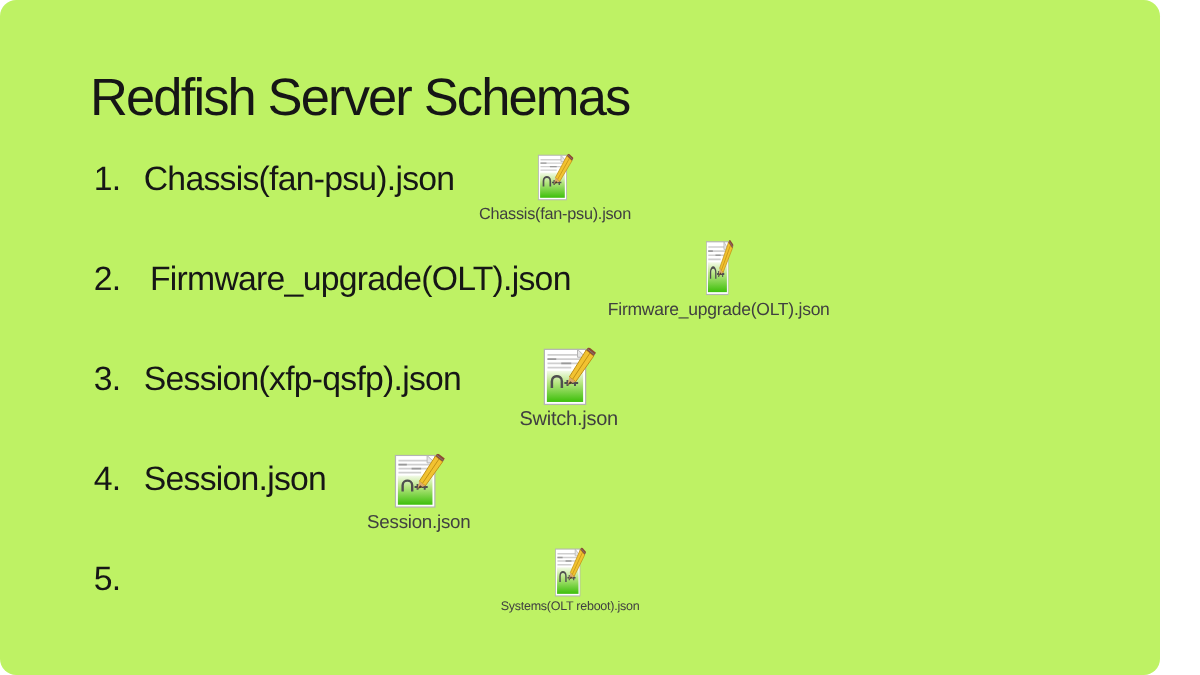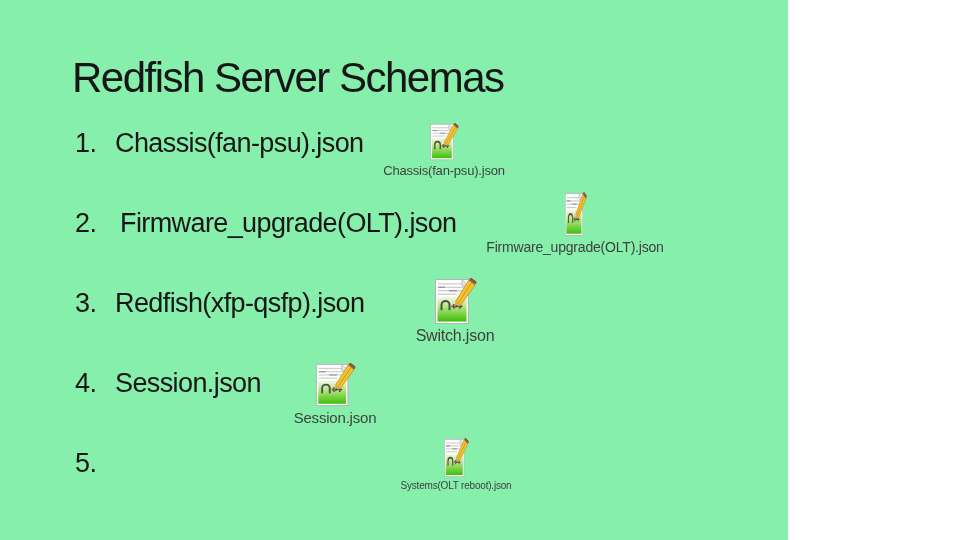--- a/index.html
+++ b/index.html
@@ -1,18 +1,18 @@
 <!DOCTYPE html>
 <html style="--icon-green: #3dbf0a; --icon-green-mid: #b5e57f; --icon-green-light: #f3fae8; --pencil-yellow: #f2c231; --pencil-edge: #bf8e12; --pencil-wood: #dca96a; --pencil-lead: #4c3a28; --pencil-eraser: #8c4a32; --page-border: #b4b4b4; --page-line: #cfcfcf; --glyph-gray: #4f4f4f;"><head>
 <meta charset="utf-8">
 <style>
   html,body{margin:0;padding:0;background:#ffffff;}
   #slide{
-    position:relative;width:788px;height:540px;background:#86efac;
-    font-family:"Liberation Sans",sans-serif;overflow:hidden;
+    position:relative;width:928px;height:540px;background:#bef264;
+    font-family:"Liberation Sans",sans-serif;overflow:hidden;border-radius:13px;
   }
   .title{
     position:absolute;left:72px;top:54px;
     font-size:42px;letter-spacing:-1.5px;color:#161616;white-space:nowrap;
   }
   .row{
     position:absolute;left:75px;display:flex;align-items:baseline;
     font-size:27px;letter-spacing:-0.6px;color:#161616;line-height:32px;white-space:nowrap;
   }
   .row .num{display:inline-block;width:40px;}
@@ -75,21 +75,21 @@
   <div class="row r0">
     <span class="num">1.</span>
     <span class="lbl">Chassis(fan-psu).json</span>
   </div>
   <div class="row r1">
     <span class="num">2.</span>
     <span class="lbl">Firmware_upgrade(OLT).json</span>
   </div>
   <div class="row r2">
     <span class="num">3.</span>
-    <span class="lbl">Redfish(xfp-qsfp).json</span>
+    <span class="lbl">Session(xfp-qsfp).json</span>
   </div>
   <div class="row r3">
     <span class="num">4.</span>
     <span class="lbl">Session.json</span>
   </div>
   <div class="row r4">
     <span class="num">5.</span>
   </div>
 
   <div class="fig f0">

